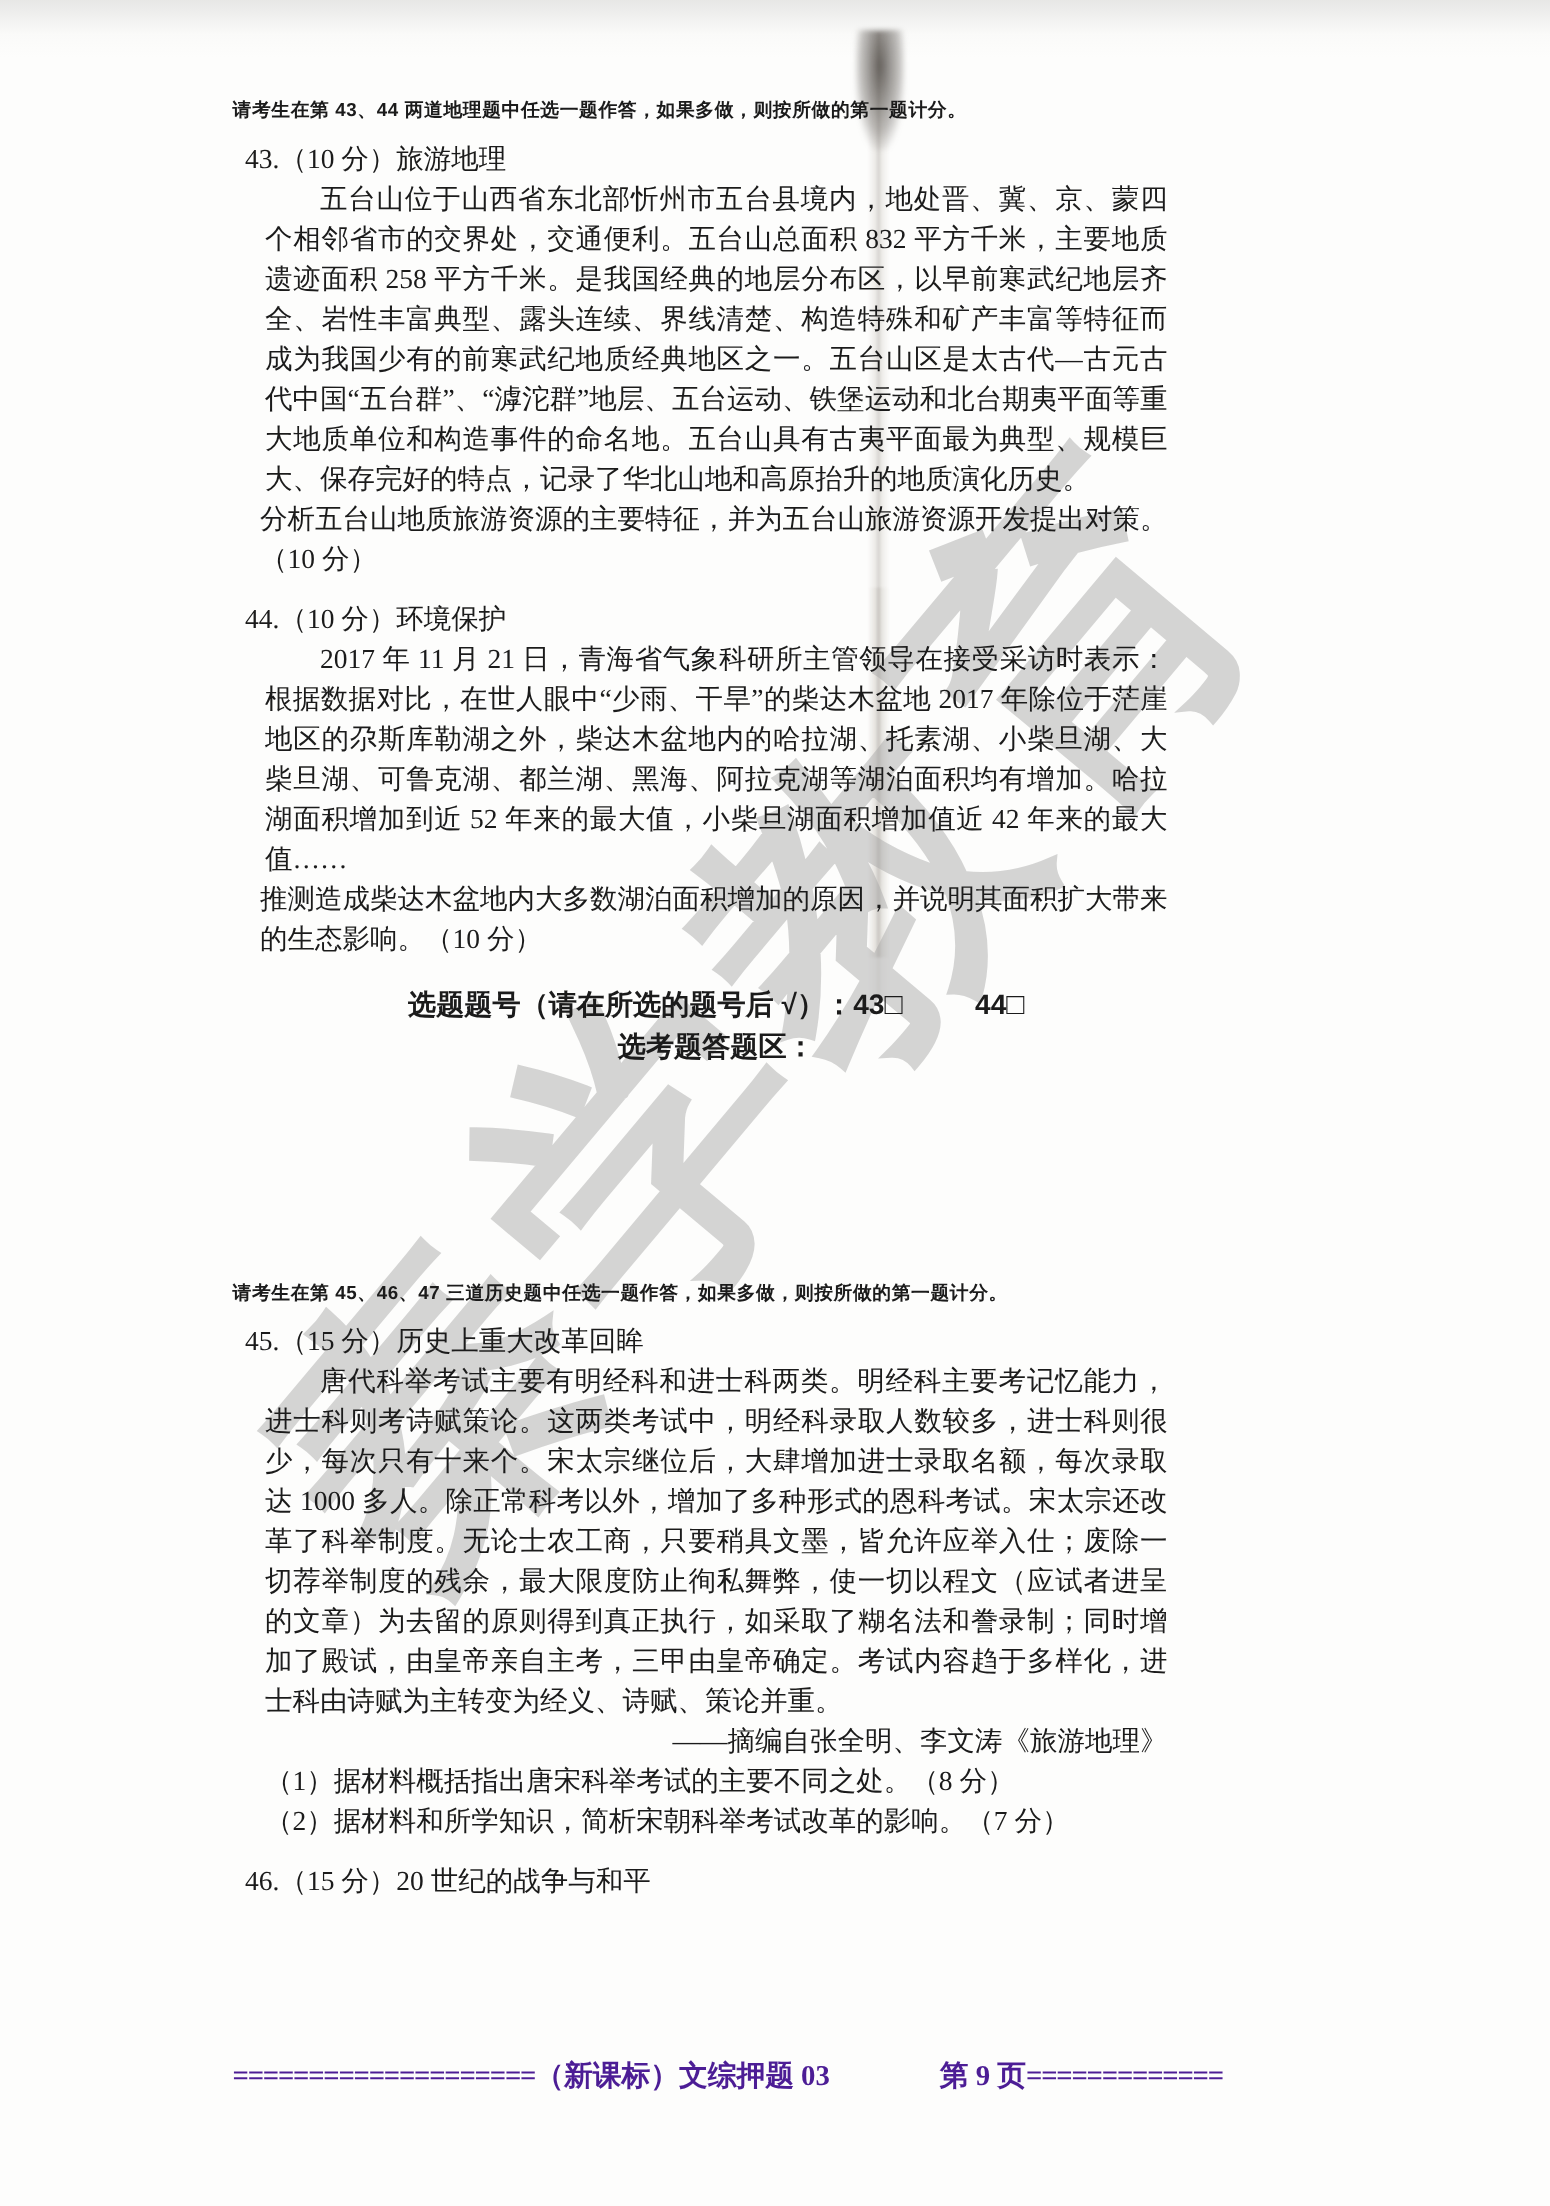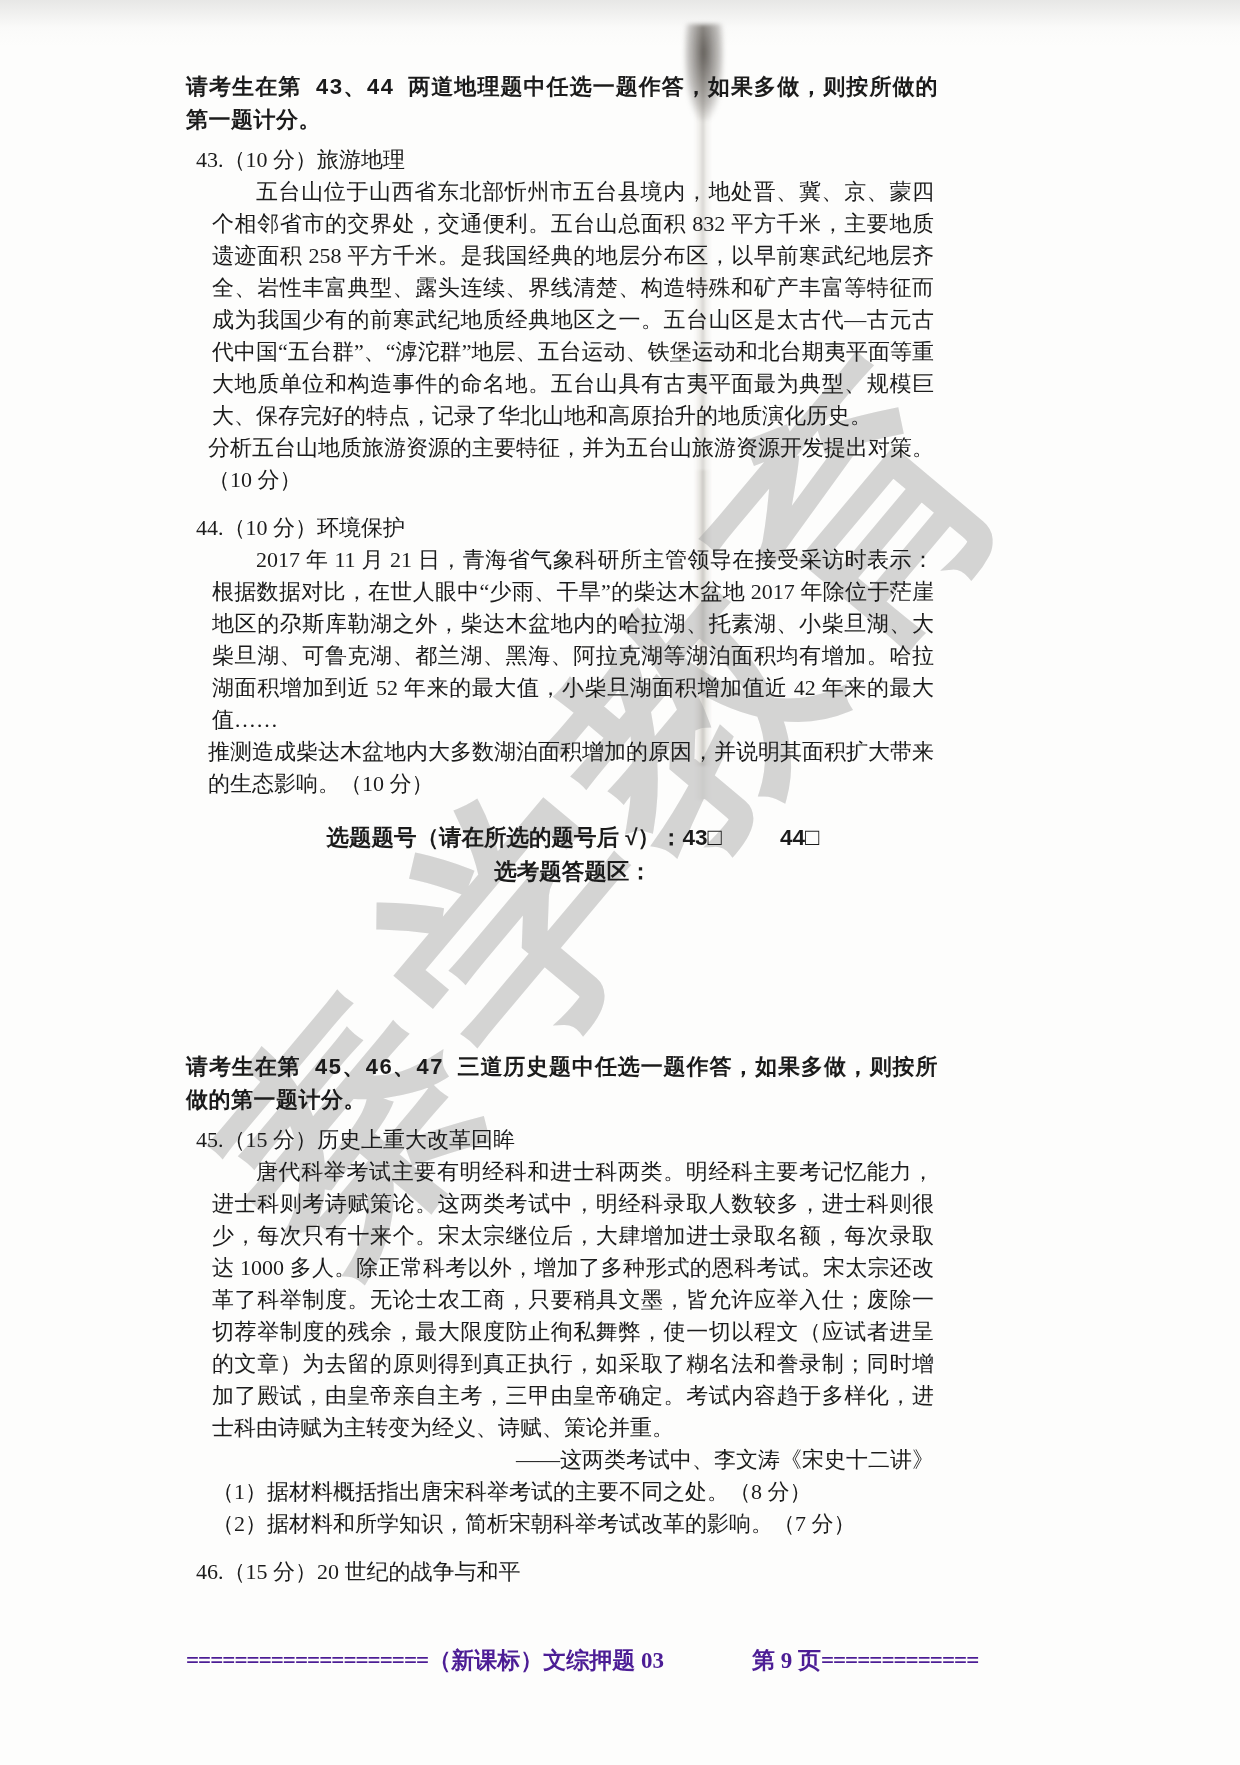--- a/index.html
+++ b/index.html
@@ -53,23 +53,23 @@
     user-select: none;
     pointer-events: none;
   }
   .content {
     position: absolute; left: 186px; top: 72px; width: 752px;
     z-index: 1;
     font-size: 22px; line-height: 32px;
     text-align: justify;
   }
   .instruction {
-    font-family: Liberation Mono, monospace;
+    font-family: Liberation Sans, sans-serif;
     font-weight: bold;
-    font-size: 22px;
+    font-size: 15px;
     line-height: 33px;
     letter-spacing: 0.5px;
   }
   .q-heading { margin-left: 10px; margin-top: 6px; }
   .q-body {
     margin-left: 26px; width: 722px;
     text-indent: 2em;
   }
   .q-task { margin-left: 22px; width: 726px; }
   .mt { margin-top: 16px; }
@@ -126,21 +126,21 @@
     </span>
     <span class="selection-row">选考题答题区：</span>
   </div>
 
   <div class="answer-spacer"></div>
 
   <div class="instruction">请考生在第 45、46、47 三道历史题中任选一题作答，如果多做，则按所做的第一题计分。</div>
 
   <div class="q-heading">45.（15 分）历史上重大改革回眸</div>
   <div class="q-body">唐代科举考试主要有明经科和进士科两类。明经科主要考记忆能力，进士科则考诗赋策论。这两类考试中，明经科录取人数较多，进士科则很少，每次只有十来个。宋太宗继位后，大肆增加进士录取名额，每次录取达 1000 多人。除正常科考以外，增加了多种形式的恩科考试。宋太宗还改革了科举制度。无论士农工商，只要稍具文墨，皆允许应举入仕；废除一切荐举制度的残余，最大限度防止徇私舞弊，使一切以程文（应试者进呈的文章）为去留的原则得到真正执行，如采取了糊名法和誊录制；同时增加了殿试，由皇帝亲自主考，三甲由皇帝确定。考试内容趋于多样化，进士科由诗赋为主转变为经义、诗赋、策论并重。</div>
-  <div class="q45-source">——这两类考试中、李文涛《宋史十二讲》</div>
+  <div class="q45-source">——摘编自张全明、李文涛《旅游地理》</div>
   <div class="q45-sub">（1）据材料概括指出唐宋科举考试的主要不同之处。（8 分）</div>
   <div class="q45-sub">（2）据材料和所学知识，简析宋朝科举考试改革的影响。（7 分）</div>
 
   <div class="q-heading mt">46.（15 分）20 世纪的战争与和平</div>
 
 </div>
 
 <div class="footer">
   <span class="rule">====================</span><span>（新课标）文综押题 03</span><span class="gap"></span><span>第 9 页</span><span class="rule">=============</span>
 </div>

